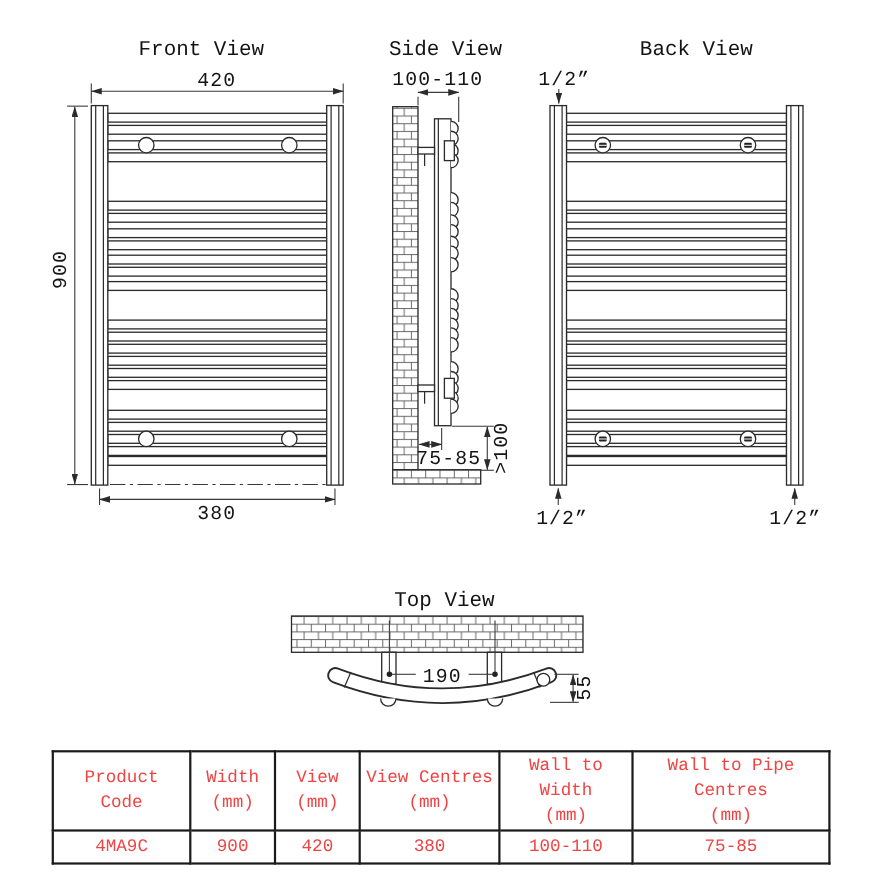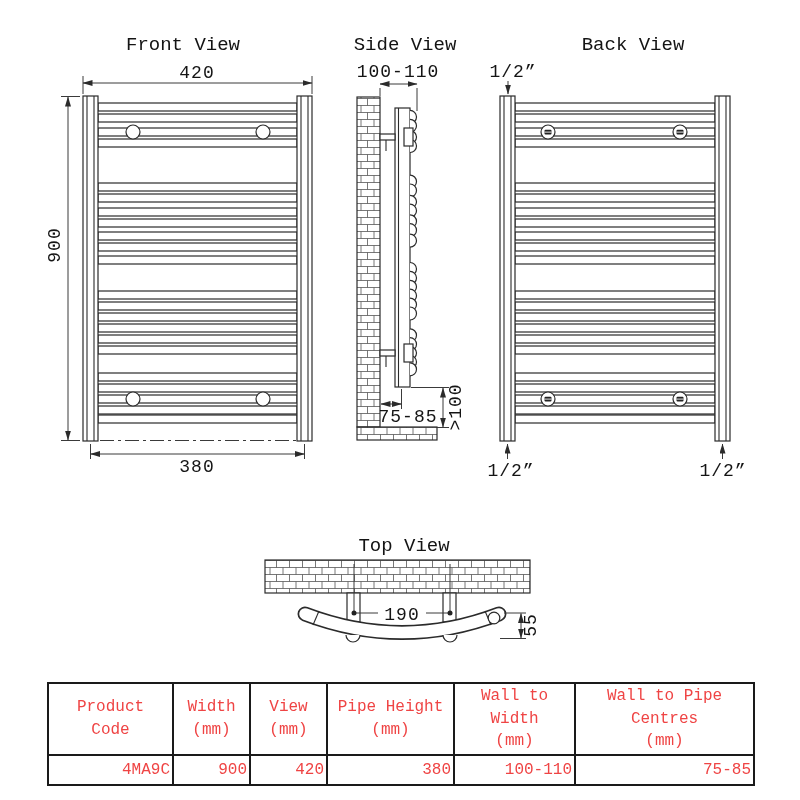--- a/index.html
+++ b/index.html
@@ -11,21 +11,21 @@
   .dim{font-size:18px;letter-spacing:1px;}
   .ln{fill:#ffffff;stroke:#2b2b2b;stroke-width:1.2;}
   .sl{stroke:#2b2b2b;stroke-width:1.1;fill:none;}
   .dl{stroke:#3a3a3a;stroke-width:1;fill:none;}
   .ct{stroke:#3a3a3a;stroke-width:1;fill:none;}
   .spec-table{position:absolute;left:47px;top:682px;border-collapse:collapse;table-layout:fixed;
               width:706px;background:#fff;}
   .spec-table th,.spec-table td{border:2px solid #1a1a1a;text-align:center;vertical-align:middle;
               color:#ef4444;padding:1px 2px;overflow:hidden;}
   .spec-table th{font-weight:normal;font-size:16px;line-height:1.42;white-space:pre-line;height:48px;}
-  .spec-table td{font-size:16px;height:26px;text-align:right;}
+  .spec-table td{font-size:16px;height:26px;}
 </style>
 </head>
 <body>
 
 <div class="stage">
 <svg width="800" height="800" viewBox="0 0 800 800">
   <defs>
     <marker id="arr" viewBox="0 0 10 6" refX="9.5" refY="3" markerWidth="10" markerHeight="6" orient="auto-start-reverse">
       <path d="M0 0 L10 3 L0 6 Z" fill="#2b2b2b"></path>
     </marker>
@@ -247,21 +247,21 @@
         <col style="width:179px">
   </colgroup>
   <thead>
     <tr>
       <th>Product
 Code</th>
       <th>Width
 (mm)</th>
       <th>View
 (mm)</th>
-      <th>Pipe Height
+      <th>View Centres
 (mm)</th>
       <th>Wall to Width
 (mm)</th>
       <th>Wall to Pipe Centres
 (mm)</th>
     </tr>
   </thead>
   <tbody>
     <tr>
       <td>4MA9C</td>

